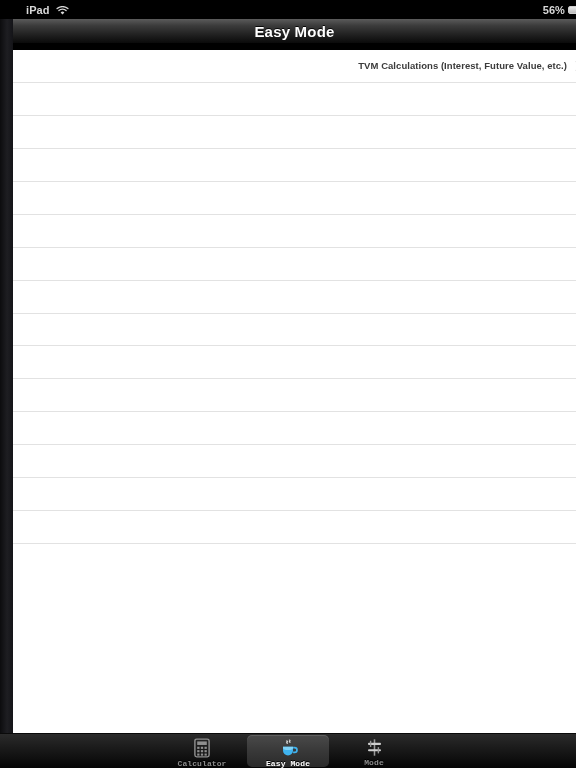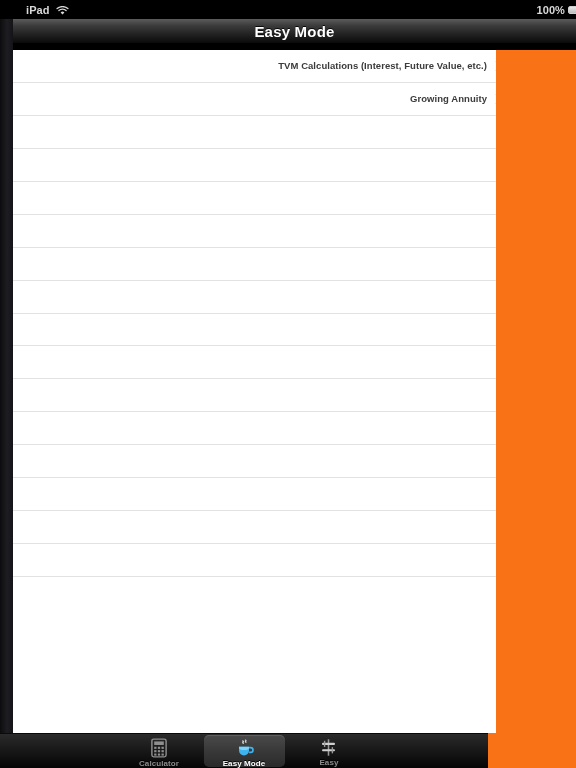--- a/index.html
+++ b/index.html
@@ -5,21 +5,21 @@
   * { margin:0; padding:0; box-sizing:border-box; }
   html, body {
     width:576px; height:768px;
     background:#000;
     font-family:"Liberation Sans", sans-serif;
     overflow:hidden;
   }
   #screen {
     position:relative;
     width:576px; height:768px;
-    background:#f97316;
+    background:#84cc16;
   }
 
   
   .statusbar {
     position:absolute; top:0; left:0; width:576px; height:19px;
     background:#000;
     display:flex; align-items:center;
     color:#d8d8d8;
     font-size:11px; font-weight:bold;
     letter-spacing:0.1px;
@@ -56,21 +56,21 @@
     text-shadow:0 -1px 0 rgba(0,0,0,0.85);
     letter-spacing:0.2px;
   }
   .navbelow {
     position:absolute; left:13px; top:43px; width:563px; height:7px;
     background:#000;
   }
 
   
   .tablewrap {
-    position:absolute; left:13px; top:50px; width:483px; height:683px;
+    position:absolute; left:13px; top:50px; width:563px; height:683px;
     background:#ffffff;
     overflow:hidden;
   }
   .row {
     position:relative;
     height:32.95px;
     border-bottom:1px solid #e2e2e2;
     display:flex; align-items:center; justify-content:flex-end;
     background:#ffffff;
   }
@@ -92,25 +92,26 @@
     content:"";
     position:absolute; left:0; top:2px;
     width:6px; height:6px;
     border-top:2px solid #9a9a9a;
     border-right:2px solid #9a9a9a;
     transform:rotate(45deg);
   }
 
   
   .tabbar {
-    position:absolute; left:0; bottom:0; width:488px; height:35px;
+    position:absolute; left:0; bottom:0; width:576px; height:35px;
     background:linear-gradient(180deg,#2b2b2b 0%,#1d1d1d 35%,#101010 70%,#050505 100%);
     display:flex; align-items:stretch;
     justify-content:center;
     border-top:1px solid #0a0a0a;
+    font-family:Liberation Mono, monospace;
   }
   .tab {
     width:82px;
     display:flex; flex-direction:column;
     align-items:center; justify-content:flex-start;
     padding-top:3px;
     border-radius:5px;
     margin:1px 2px 1px 2px;
   }
   .tab.selected {
@@ -140,40 +141,36 @@
       <span>iPad</span>
       <span class="wifi">
         <svg viewBox="0 0 13 10" width="13" height="10">
           <path d="M6.5 8.6 L4.6 6.4 a3 3 0 0 1 3.8 0 Z" fill="#d8d8d8"></path>
           <path d="M2.9 4.6 a5.4 5.4 0 0 1 7.2 0" stroke="#d8d8d8" stroke-width="1.3" fill="none" stroke-linecap="round"></path>
           <path d="M1.1 2.6 a8.2 8.2 0 0 1 10.8 0" stroke="#d8d8d8" stroke-width="1.3" fill="none" stroke-linecap="round"></path>
         </svg>
       </span>
     </div>
     <div class="sb-right">
-      <span>100%</span>
+      <span>56%</span>
       <span class="batt"></span>
     </div>
   </div>
 
   <div class="leftrail"></div>
 
   <div class="navbar">
     <span class="navtitle">Easy Mode</span>
   </div>
   <div class="navbelow"></div>
 
   <div class="tablewrap">
 
     <div class="row">
       <span class="row-label">TVM Calculations (Interest, Future Value, etc.)</span>
-      <span class="chevron"></span>
-    </div>
-    <div class="row">
-      <span class="row-label">Growing Annuity</span>
       <span class="chevron"></span>
     </div>
 
     <div id="blank-rows">
         <div class="row blank"></div>
         <div class="row blank"></div>
         <div class="row blank"></div>
         <div class="row blank"></div>
         <div class="row blank"></div>
         <div class="row blank"></div>
@@ -227,19 +224,19 @@
     <div class="tab">
       <span class="tab-icon">
         <svg viewBox="0 0 22 22" width="19" height="19">
           <line x1="11" y1="1.5" x2="11" y2="20.5" stroke="#9a9a9a" stroke-width="1.8"></line>
           <rect x="3.5" y="5.6" width="15" height="2.4" rx="1.1" fill="#cfcfcf"></rect>
           <rect x="3.5" y="13.0" width="15" height="2.4" rx="1.1" fill="#cfcfcf"></rect>
           <line x1="6.5" y1="3.2" x2="6.5" y2="10.4" stroke="#9a9a9a" stroke-width="1.6"></line>
           <line x1="15.5" y1="10.6" x2="15.5" y2="17.8" stroke="#9a9a9a" stroke-width="1.6"></line>
         </svg>
       </span>
-      <span class="tab-label">Easy</span>
+      <span class="tab-label">Mode</span>
     </div>
 
     <div class="tabspacer-r"></div>
   </div>
 
 </div>
 
 </body></html>

